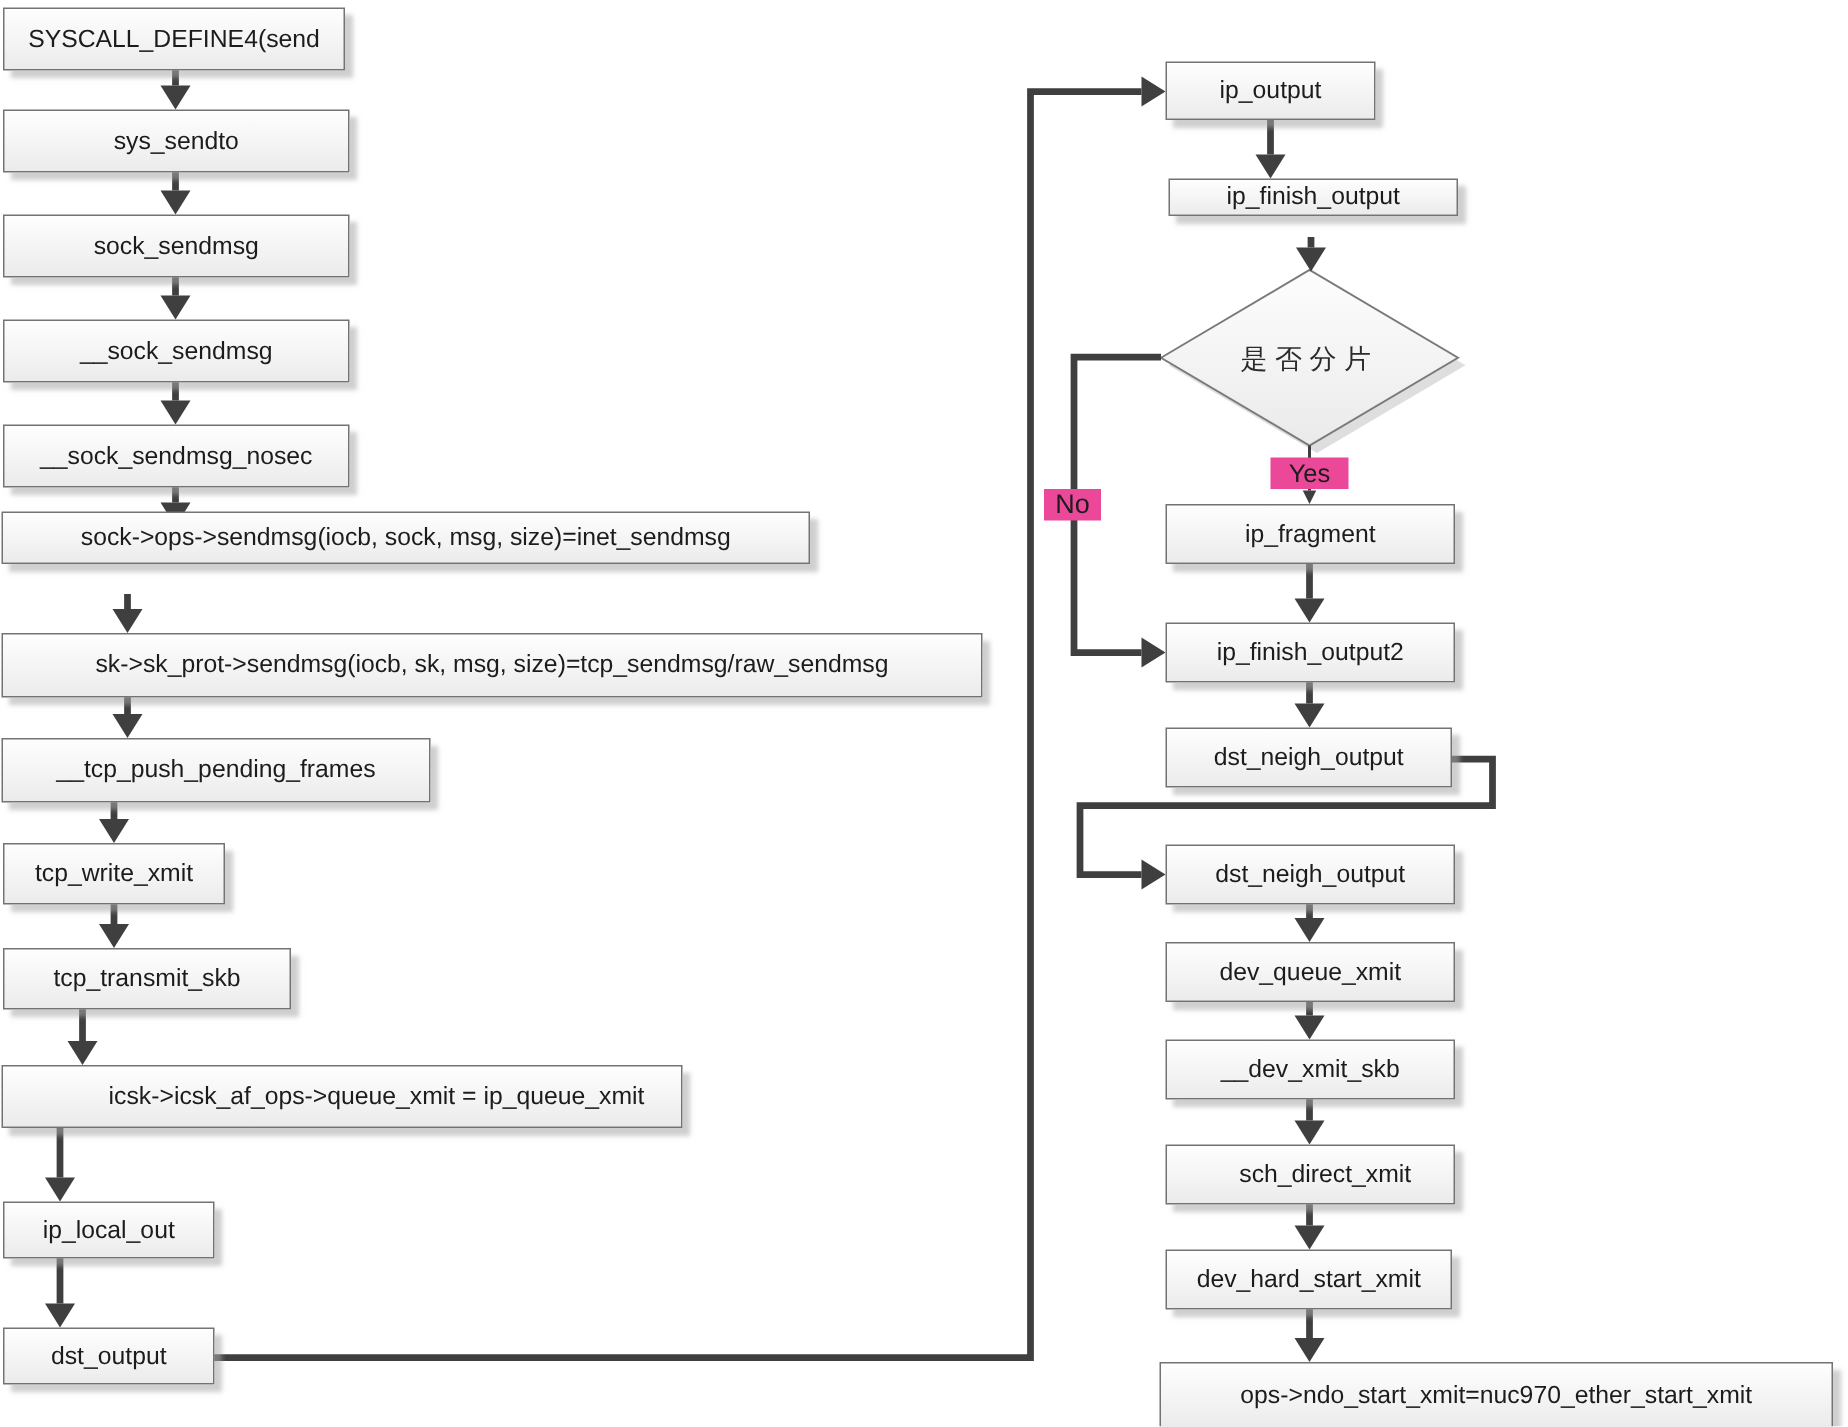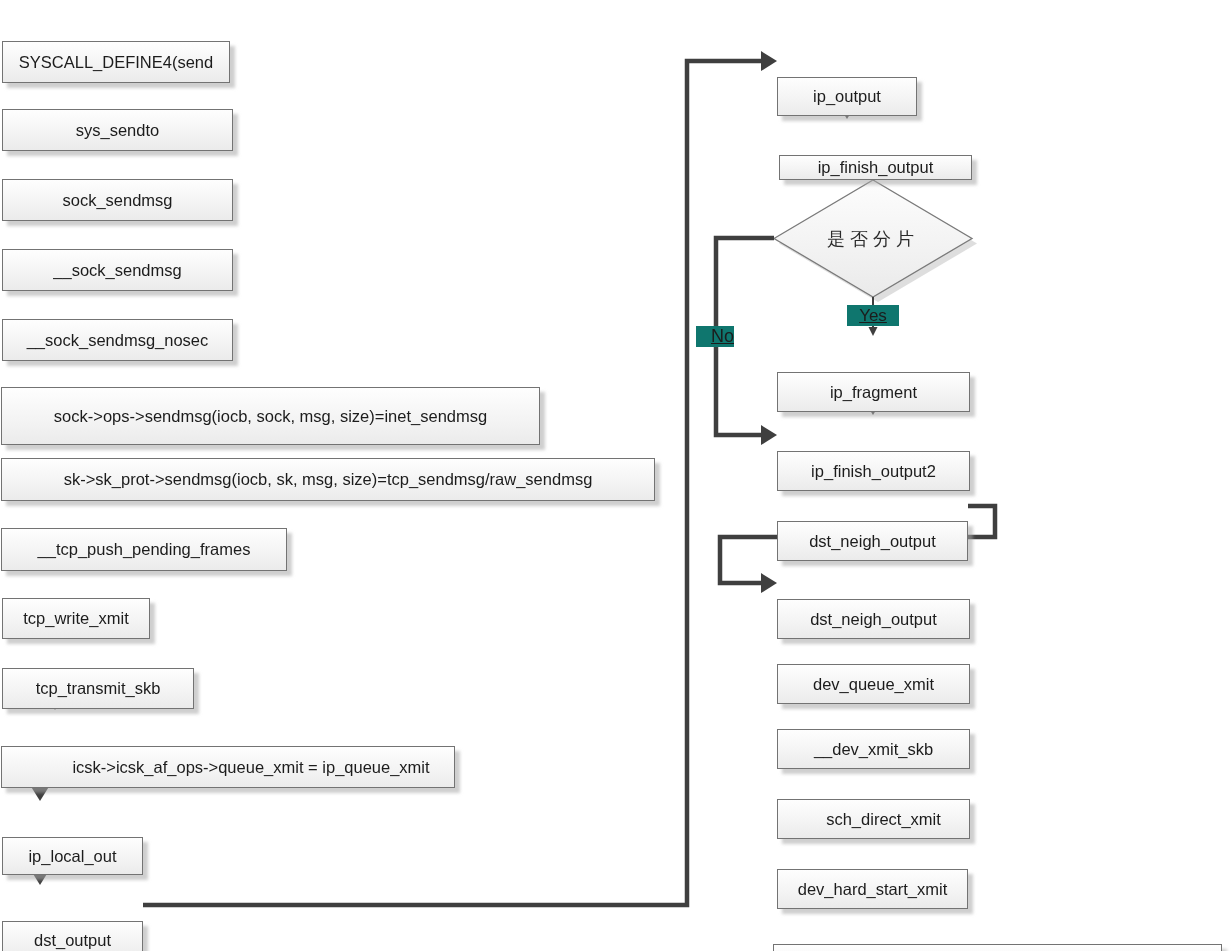--- a/index.html
+++ b/index.html
@@ -7,25 +7,25 @@
     position:relative;width:1232px;height:951px;background:#ffffff;
     font-family:"Liberation Sans","DejaVu Sans",sans-serif;overflow:hidden;
   }
   #edge-layer{position:absolute;left:0;top:0;z-index:1;}
   .node{
     position:absolute;box-sizing:border-box;z-index:2;
     border:1px solid #737373;
     background:linear-gradient(180deg,#fefefe 0%,#f4f4f4 55%,#ebebeb 100%);
     box-shadow:5px 5px 3px rgba(168,168,168,0.55);
     display:flex;align-items:center;justify-content:center;
-    font-size:16.5px;color:#1c1c1c;white-space:nowrap;margin-top:36px;
+    font-size:16.5px;color:#1c1c1c;white-space:nowrap;
   }
   .edge-label{
-    position:absolute;z-index:3;background:#0f766e;color:#1c1c1c;
-    font-size:17px;text-align:center;line-height:21px;text-decoration:underline;
+    position:absolute;z-index:3;background:#ec4899;color:#1c1c1c;
+    font-size:17px;text-align:center;line-height:21px;
   }
   .decision-label{
     position:absolute;z-index:3;text-align:center;color:#2b2b2b;
     font-size:18px;letter-spacing:5px;
   }
   .watermark{
     position:absolute;z-index:4;color:#c9c9c9;opacity:0.8;
     font-size:19px;letter-spacing:0.5px;pointer-events:none;
   }
 </style>
@@ -98,21 +98,21 @@
         <polygon points="863,892 883,892 873,908" fill="#3f3f3f"></polygon>
       </g>
   </svg>
 
   <div id="nodes-layer">
       <div class="node" style="left: 2px; top: 5px; width: 228px; height: 42px;">SYSCALL_DEFINE4(send</div>
       <div class="node" style="left: 2px; top: 73px; width: 231px; height: 42px;">sys_sendto</div>
       <div class="node" style="left: 2px; top: 143px; width: 231px; height: 42px;">sock_sendmsg</div>
       <div class="node" style="left: 2px; top: 213px; width: 231px; height: 42px;">__sock_sendmsg</div>
       <div class="node" style="left: 2px; top: 283px; width: 231px; height: 42px;">__sock_sendmsg_nosec</div>
-      <div class="node" style="left: 1px; top: 351px; width: 539px; height: 58px;">sock-&gt;ops-&gt;sendmsg(iocb, sock, msg, size)=inet_sendmsg</div>
+      <div class="node" style="left: 1px; top: 341px; width: 539px; height: 35px;">sock-&gt;ops-&gt;sendmsg(iocb, sock, msg, size)=inet_sendmsg</div>
       <div class="node" style="left: 1px; top: 422px; width: 654px; height: 43px;">sk-&gt;sk_prot-&gt;sendmsg(iocb, sk, msg, size)=tcp_sendmsg/raw_sendmsg</div>
       <div class="node" style="left: 1px; top: 492px; width: 286px; height: 43px;">__tcp_push_pending_frames</div>
       <div class="node" style="left: 2px; top: 562px; width: 148px; height: 41px;">tcp_write_xmit</div>
       <div class="node" style="left: 2px; top: 632px; width: 192px; height: 41px;">tcp_transmit_skb</div>
       <div class="node" style="left: 1px; top: 710px; width: 454px; height: 42px; padding-left: 46px;">icsk-&gt;icsk_af_ops-&gt;queue_xmit = ip_queue_xmit</div>
       <div class="node" style="left: 2px; top: 801px; width: 141px; height: 38px;">ip_local_out</div>
       <div class="node" style="left: 2px; top: 885px; width: 141px; height: 38px;">dst_output</div>
       <div class="node" style="left: 777px; top: 41px; width: 140px; height: 39px;">ip_output</div>
       <div class="node" style="left: 779px; top: 119px; width: 193px; height: 25px;">ip_finish_output</div>
       <div class="node" style="left: 777px; top: 336px; width: 193px; height: 40px;">ip_fragment</div>
@@ -123,15 +123,15 @@
       <div class="node" style="left: 777px; top: 693px; width: 193px; height: 40px;">__dev_xmit_skb</div>
       <div class="node" style="left: 777px; top: 763px; width: 193px; height: 40px; padding-left: 20px;">sch_direct_xmit</div>
       <div class="node" style="left: 777px; top: 833px; width: 191px; height: 40px;">dev_hard_start_xmit</div>
       <div class="node" style="left: 773px; top: 908px; width: 449px; height: 44px;">ops-&gt;ndo_start_xmit=nuc970_ether_start_xmit</div>
     </div>
 
   <div class="decision-label" style="left:774px;top:227px;width:198px;">是否分片</div>
 
   <div class="edge-label" style="left:847px;top:305px;width:52px;">Yes</div>
 
-  <div class="edge-label" style="left:696px;top:326px;width:38px;font-size:18px;text-align:right;">No</div>
+  <div class="edge-label" style="left:696px;top:326px;width:38px;font-size:18px;">No</div>
 
 </div>
 
 </body></html>

